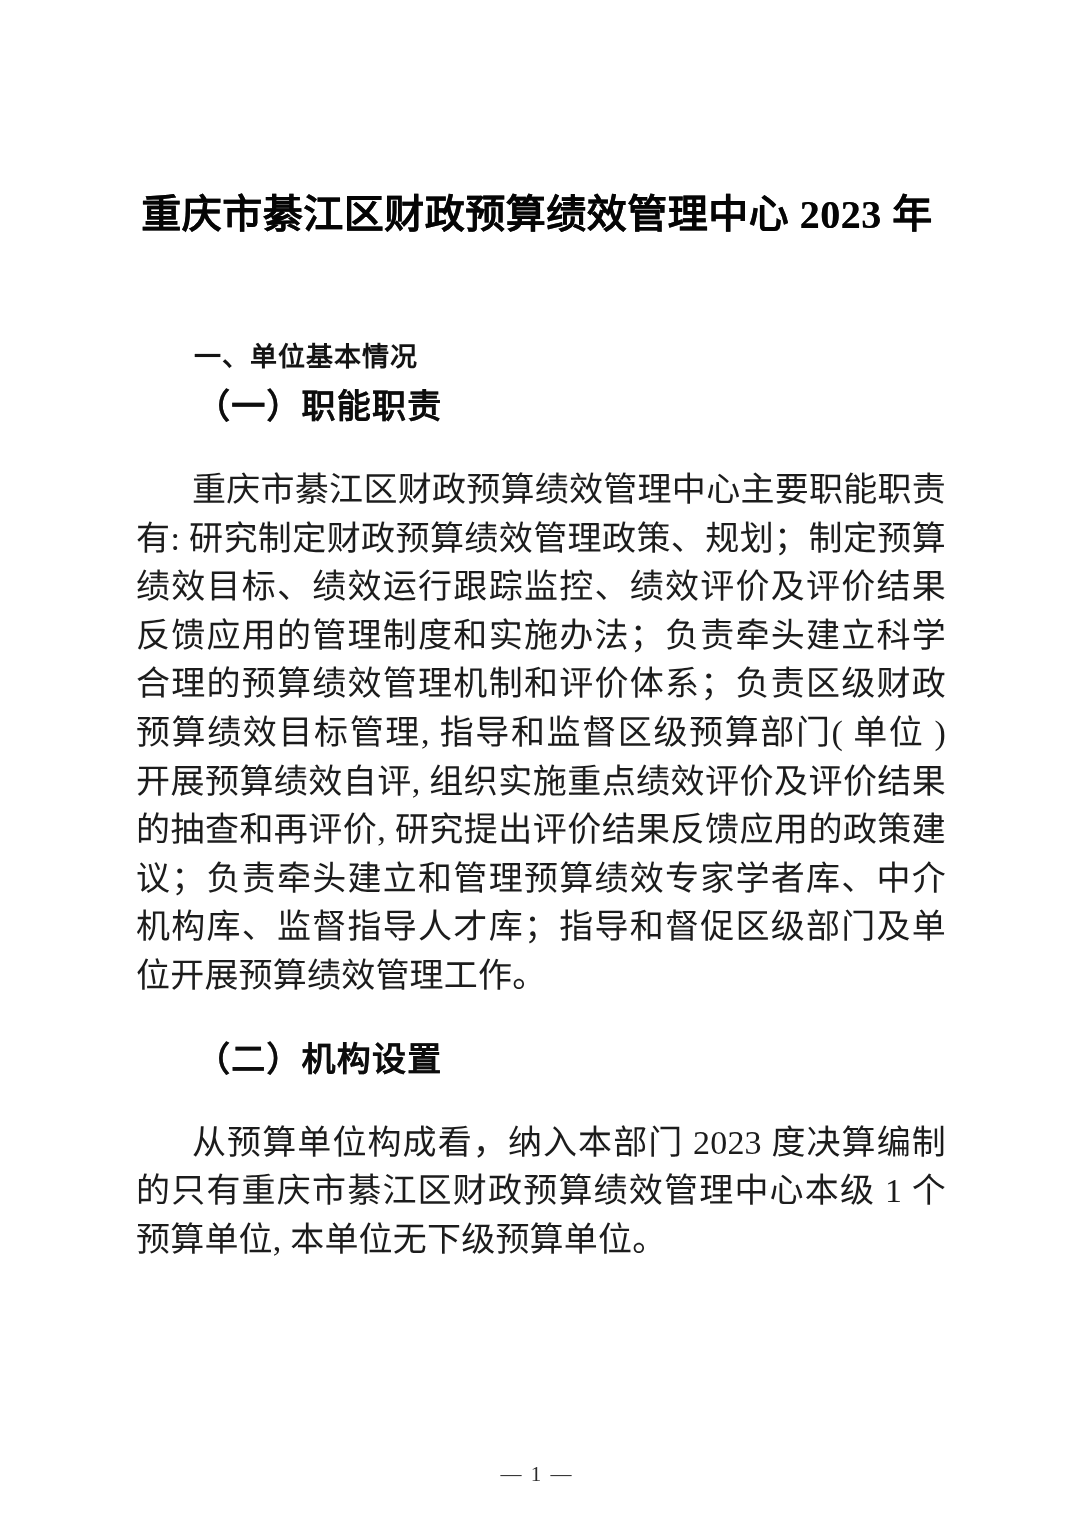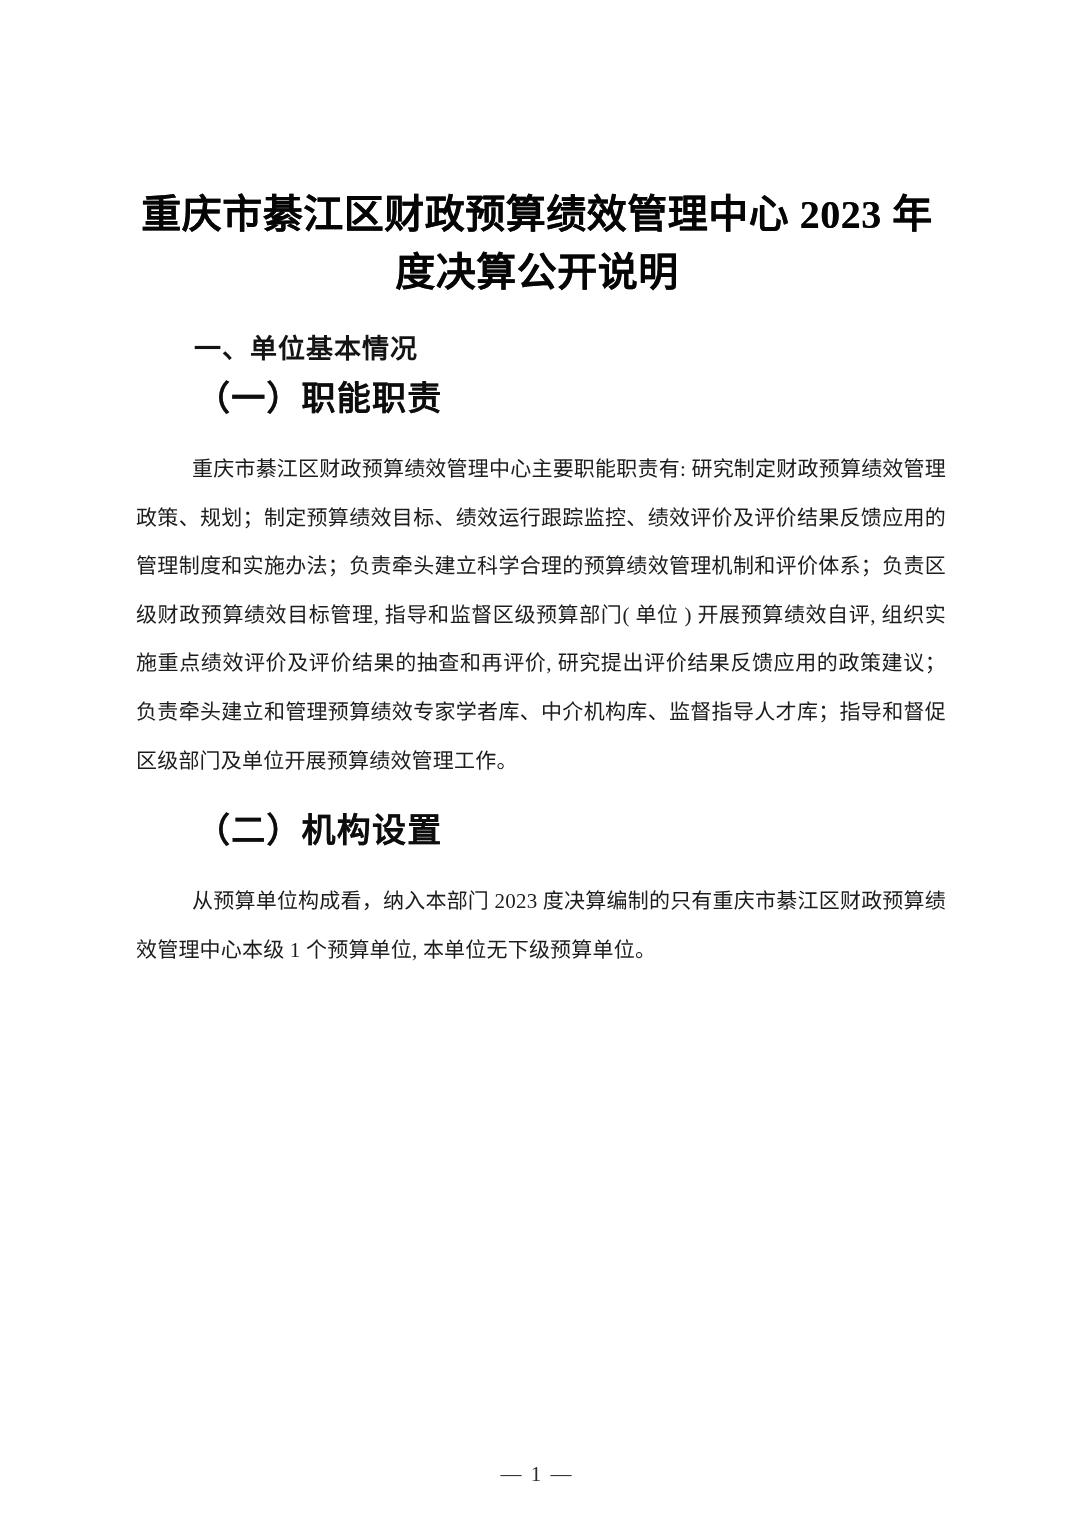--- a/index.html
+++ b/index.html
@@ -33,21 +33,21 @@
     line-height: 58px;
     letter-spacing: 0.5px;
     color: #050505;
     text-shadow: 0 0 0.35px rgba(0,0,0,0.75);
   }
 
   
   .body-block {
     position: absolute;
     left: 136px;
-    top: 324px;
+    top: 332px;
     width: 810px;
   }
 
   
   .h1-heading {
     font-family: "Liberation Sans", "DejaVu Sans", sans-serif;
     font-weight: 700;
     font-size: 27px;
     line-height: 50px;
     padding-left: 58px;
@@ -63,21 +63,21 @@
     padding-left: 60px;
     color: #0d0d0d;
     letter-spacing: 1.2px;
     font-style: normal;
     text-shadow: 0 0 0.3px rgba(0,0,0,0.6);
   }
 
   
   .para {
     font-family: "Liberation Serif", "DejaVu Serif", serif;
-    font-size: 21px;
+    font-size: 34px;
     line-height: 48.6px;
     text-align: justify;
     text-align-last: left;
     text-justify: inter-character;
     color: #1c1c1c;
     text-indent: 56px;
     letter-spacing: 0.2px;
     word-break: break-all;
   }
 
@@ -94,21 +94,20 @@
     letter-spacing: 2px;
   }
 </style>
 </head>
 <body>
 
 <div class="page">
 
   <div class="doc-title">
     <div>重庆市綦江区财政预算绩效管理中心 2023 年</div>
-    <div>度决算公开说明</div>
   </div>
 
   <div class="body-block">
 
     <div class="h1-heading">一、单位基本情况</div>
 
     <div class="h2-heading">（一）职能职责</div>
 
     <p class="para">重庆市綦江区财政预算绩效管理中心主要职能职责有: 研究制定财政预算绩效管理政策、规划；制定预算绩效目标、绩效运行跟踪监控、绩效评价及评价结果反馈应用的管理制度和实施办法；负责牵头建立科学合理的预算绩效管理机制和评价体系；负责区级财政预算绩效目标管理, 指导和监督区级预算部门( 单位 ) 开展预算绩效自评, 组织实施重点绩效评价及评价结果的抽查和再评价, 研究提出评价结果反馈应用的政策建议；负责牵头建立和管理预算绩效专家学者库、中介机构库、监督指导人才库；指导和督促区级部门及单位开展预算绩效管理工作。</p>
 

